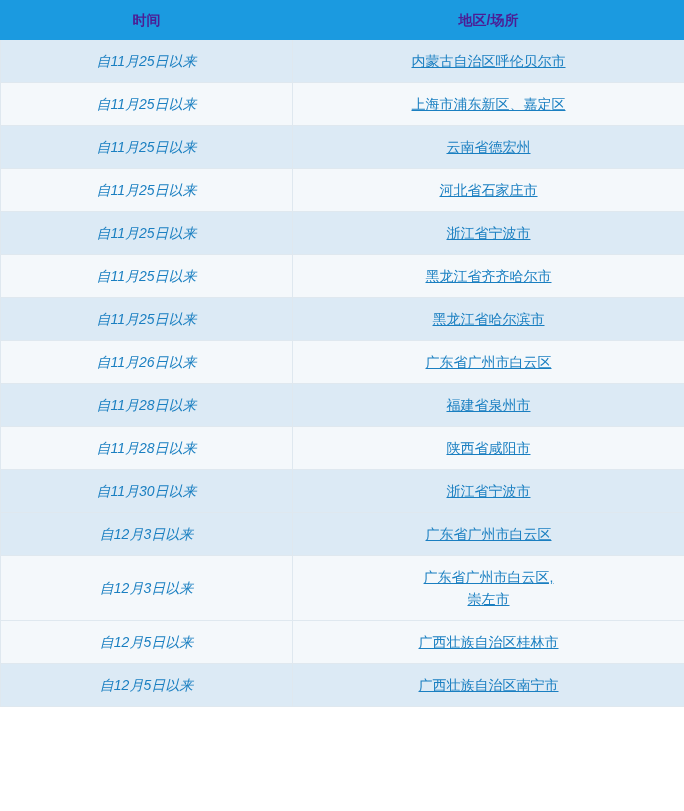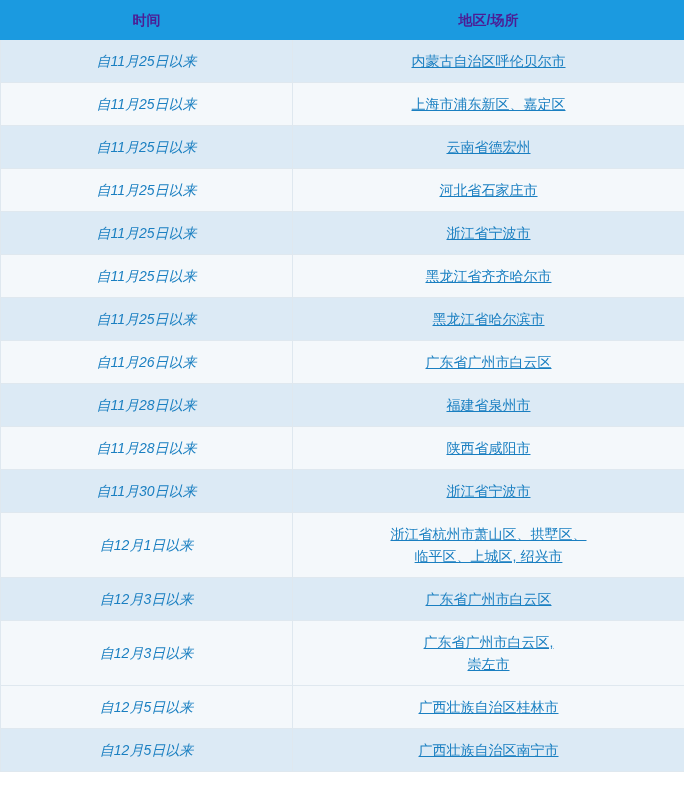--- a/index.html
+++ b/index.html
@@ -134,27 +134,20 @@
           <td class="cell-place">
             <span class="place-line">陕西省咸阳市</span>
           </td>
         </tr>
         <tr class="row-odd">
           <td class="cell-time">自11月30日以来</td>
           <td class="cell-place">
             <span class="place-line">浙江省宁波市</span>
           </td>
         </tr>
-        <tr class="row-even">
-          <td class="cell-time">自12月1日以来</td>
-          <td class="cell-place">
-            <span class="place-line">浙江省杭州市萧山区、拱墅区、</span>
-            <span class="place-line">临平区、上城区, 绍兴市</span>
-          </td>
-        </tr>
         <tr class="row-odd">
           <td class="cell-time">自12月3日以来</td>
           <td class="cell-place">
             <span class="place-line">广东省广州市白云区</span>
           </td>
         </tr>
         <tr class="row-even">
           <td class="cell-time">自12月3日以来</td>
           <td class="cell-place">
             <span class="place-line">广东省广州市白云区,</span>

